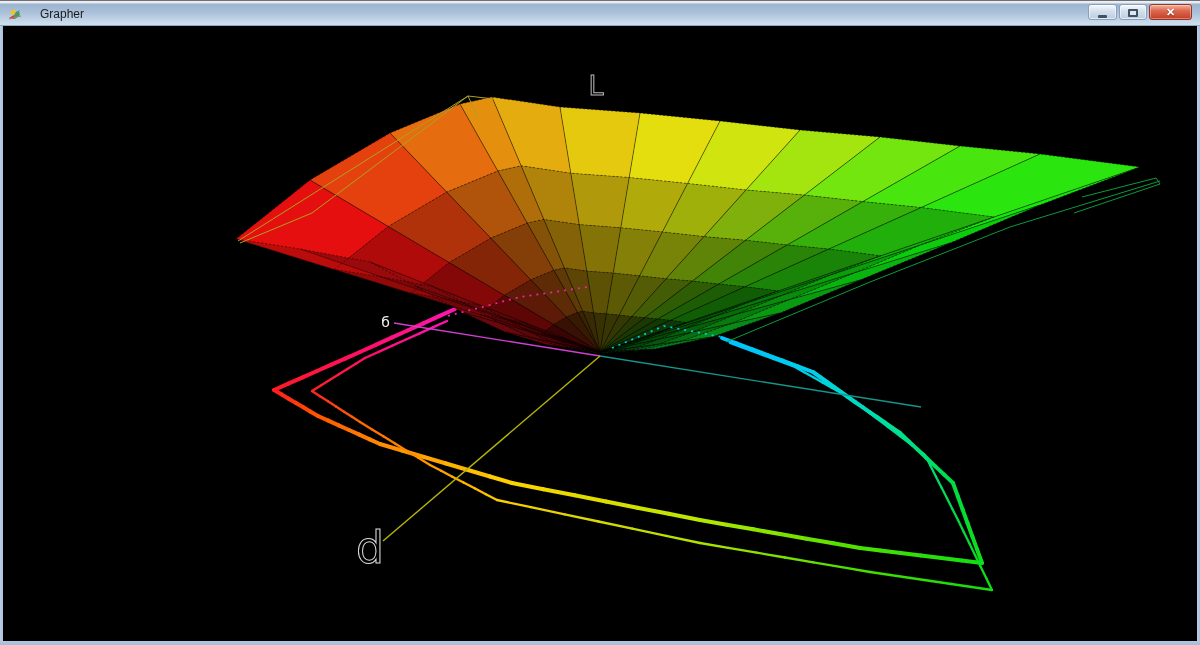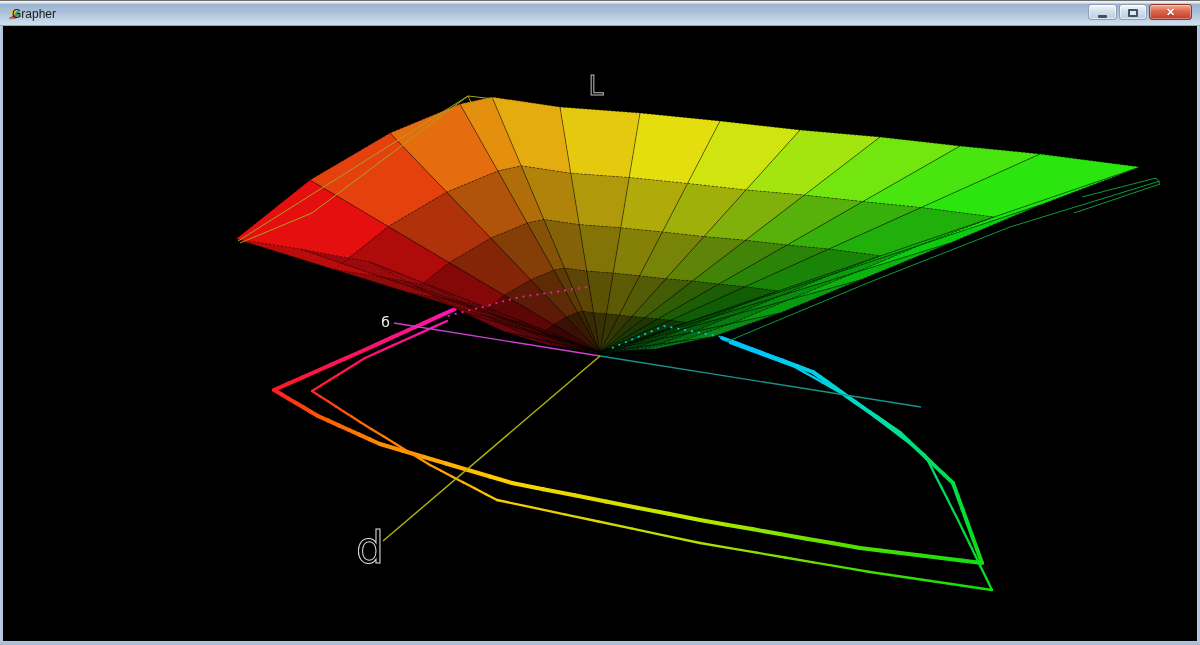--- a/index.html
+++ b/index.html
@@ -2,21 +2,21 @@
 <html><head>
 <meta charset="utf-8">
 <style>
   html,body{margin:0;padding:0;background:#000;}
   .win{position:relative;width:1200px;height:645px;background:#000;overflow:hidden;
        font-family:"Liberation Sans",sans-serif;}
   .titlebar{position:absolute;left:0;top:0;right:0;height:26px;z-index:3;
     border-top:1px solid #707070;box-sizing:border-box;
     background:linear-gradient(180deg,#f2f2f2 0%,#e6ecf4 6%,#9db5d1 14%,#a9bfd8 45%,#c6d8ea 85%,#cfdfee 100%);
     border-bottom:1px solid #8fa6c0;}
-  .title-text{position:absolute;left:12px;top:6px;font-size:12px;color:#1b1b1b;}
+  .title-text{position:absolute;left:40px;top:6px;font-size:12px;color:#1b1b1b;}
   .app-icon{position:absolute;left:7px;top:5px;width:16px;height:16px;}
   .controls{position:absolute;right:8px;top:4px;display:flex;gap:2px;z-index:4;}
   .btn{height:16px;border:1px solid #8aa0b8;border-radius:3px;padding:0;cursor:default;
        background:linear-gradient(#f6fafd,#d3dfec 45%,#bccde0);box-shadow:inset 0 0 0 1px rgba(255,255,255,.55);}
   .btn-min{width:29px}.btn-max{width:28px}
   .btn-close{width:43px;background:linear-gradient(#f3b29c,#dd6a50 40%,#c23d28);
        border-color:#993322;box-shadow:inset 0 0 0 1px rgba(255,255,255,.35);}
   .glyph-min{display:block;width:9px;height:3px;background:#415164;margin:8px auto 0;border-radius:1px;}
   .glyph-max{display:block;width:10px;height:8px;border:2px solid #415164;margin:2px auto 0;
        box-sizing:border-box;border-radius:1px;background:#dce7f2;}

